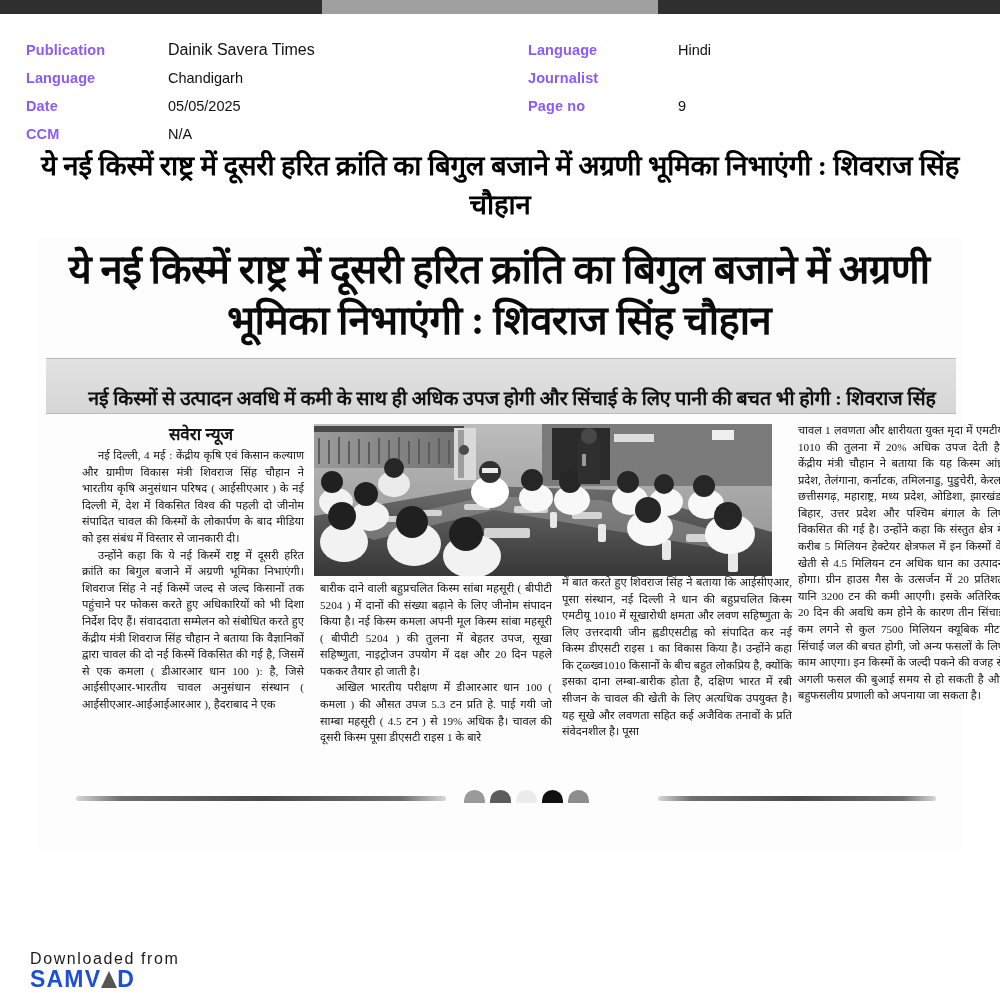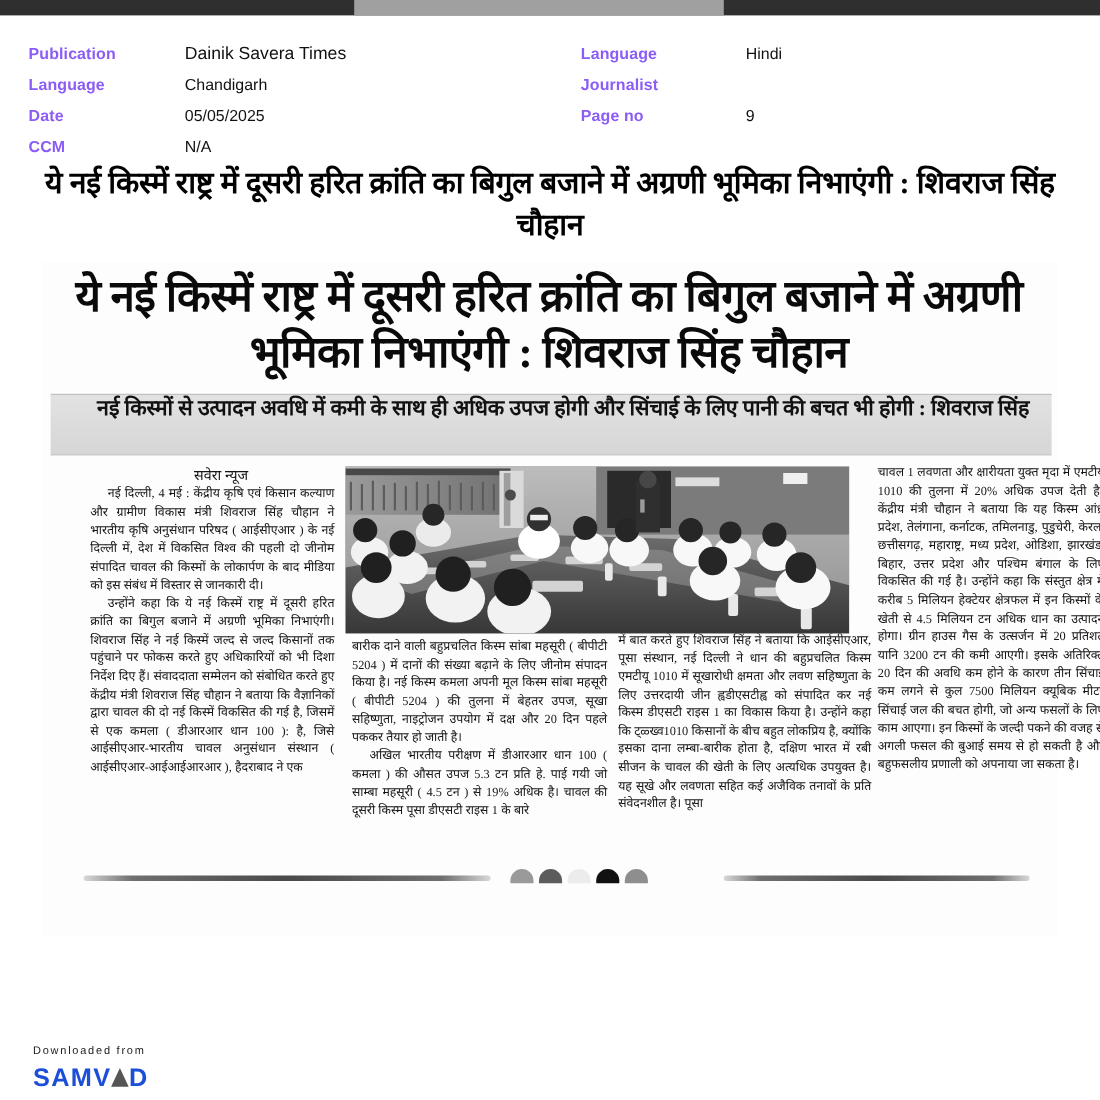--- a/index.html
+++ b/index.html
@@ -78,21 +78,21 @@
     color: #0a0a0a;
     letter-spacing: -0.6px;
   }
 
   .strapline {
     position: absolute; top: 120px; left: 8px;
     width: 910px; height: 56px;
     background: linear-gradient(#e2e2e2, #d6d6d6);
     border-top: 1px solid #bbb;
     border-bottom: 1px solid #bbb;
-    display: flex; align-items: flex-start; justify-content: center; padding-left: 22px;
+    display: flex; align-items: flex-end; justify-content: center; padding-left: 22px;
   }
   .strapline-text {
     text-align: center;
     font-family: "Liberation Serif", "DejaVu Serif", serif;
     font-weight: bold;
     font-size: 19.5px;
     line-height: 1.38;
     color: #111;
     letter-spacing: -0.1px;
     padding: 0 8px;
@@ -109,22 +109,22 @@
     font-size: 11.2px;
     line-height: 1.48;
     color: #141414;
     text-align: justify;
     text-justify: inter-word;
     word-spacing: 0.2px;
   }
   .col p { margin: 0 0 0 0; text-indent: 16px; }
   .col p.noind { text-indent: 0; }
   .byline {
-    text-align: center; font-weight: normal; text-indent: 0;
-    margin-bottom: 1px; font-size: 13px;
+    text-align: center; font-weight: bold; text-indent: 0;
+    margin-bottom: 1px; font-size: 17px;
   }
 
   .c1 { left: 34px;  width: 222px; }
   .c2 { left: 272px; width: 232px; top: 158px; }
   .c3 { left: 514px; width: 230px; top: 152px; }
   .c4 { left: 750px; width: 206px; }
 
   
   .photo {
     position: absolute; top: 186px; left: 276px;
@@ -148,21 +148,21 @@
   }
   .rule-dots { position: absolute; top: 552px; left: 426px; width: 180px; height: 14px; }
   .rule-dots i {
     position: absolute; top: 0; width: 21px; height: 13px;
     border-radius: 11px 11px 0 0; display: block;
   }
 
   
   .footer-dl {
     position: absolute; left: 30px; top: 950px;
-    font-size: 10px; color: #1a1a1a; letter-spacing: 1.6px;
+    font-size: 16px; color: #1a1a1a; letter-spacing: 1.6px;
     font-weight: normal;
   }
   .footer-brand {
     position: absolute; left: 30px; top: 966px;
     font-size: 23px; font-weight: bold; color: #1d4ed8;
     letter-spacing: 1.2px;
   }
   .brand-tri {
     display: inline-block; width: 0; height: 0; vertical-align: -1px;
     border-left: 8px solid transparent;

